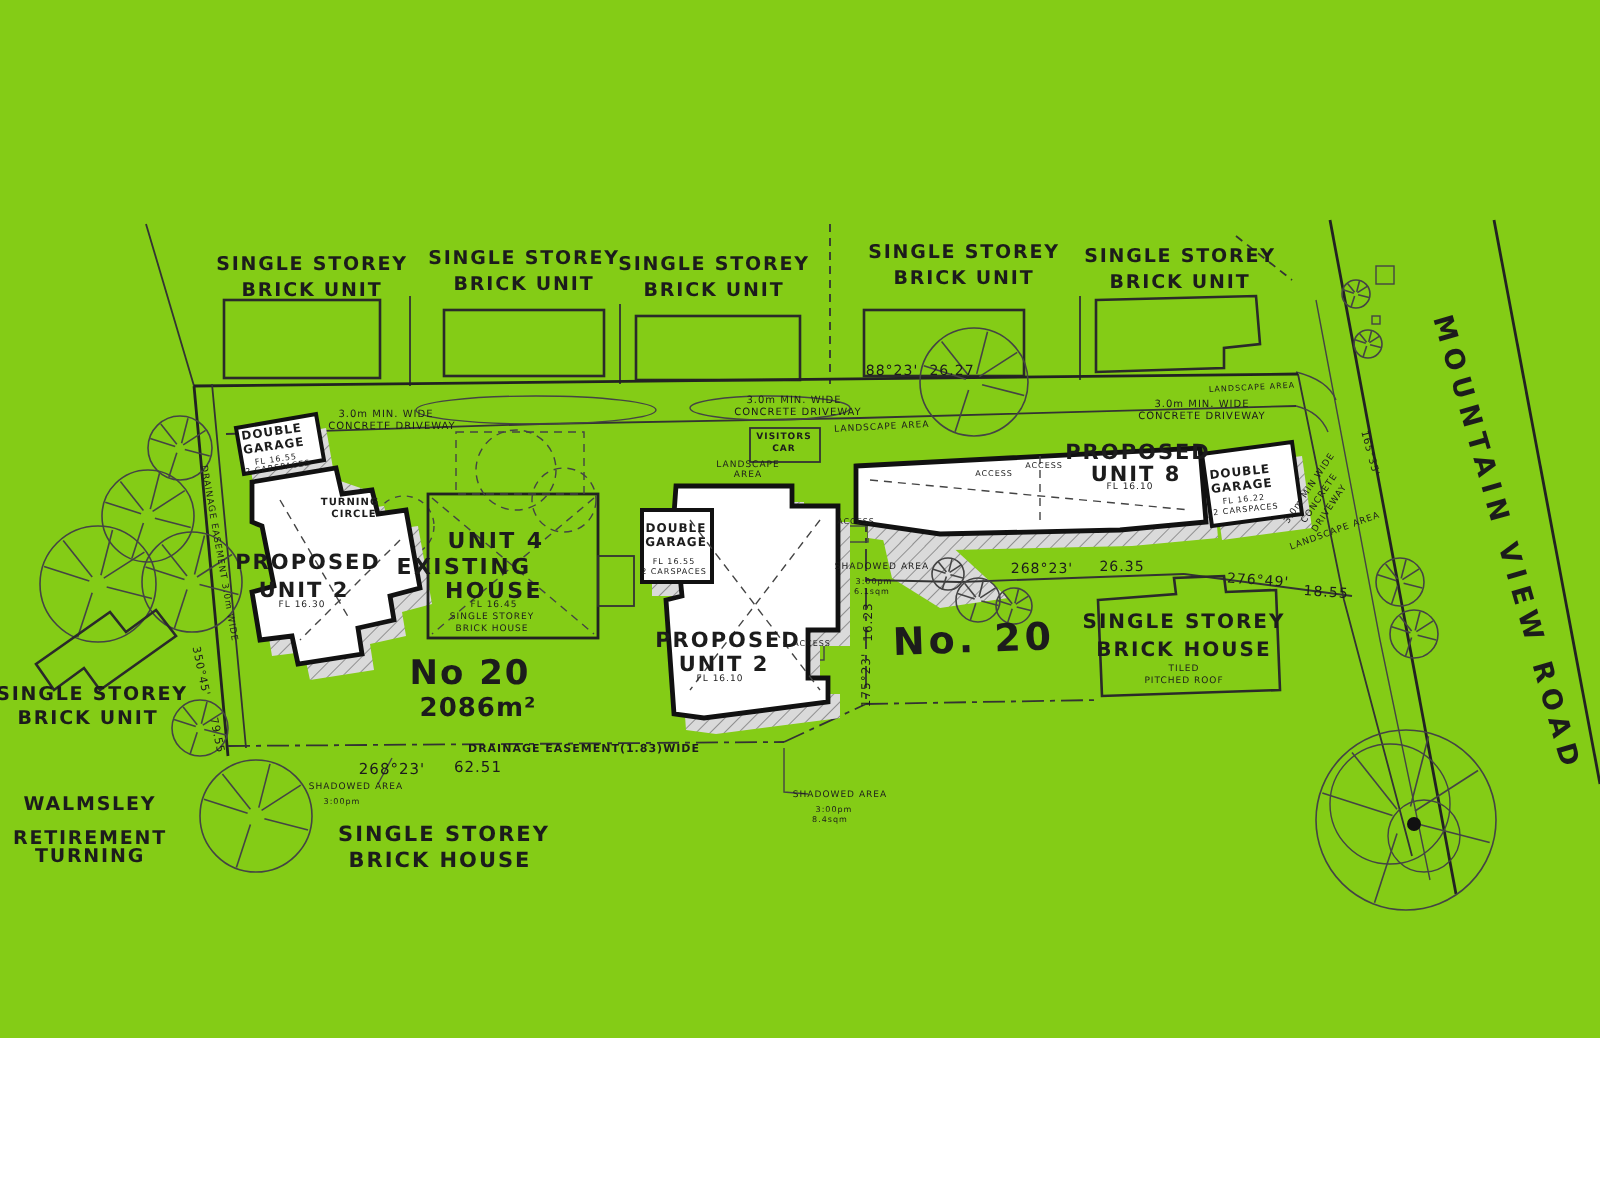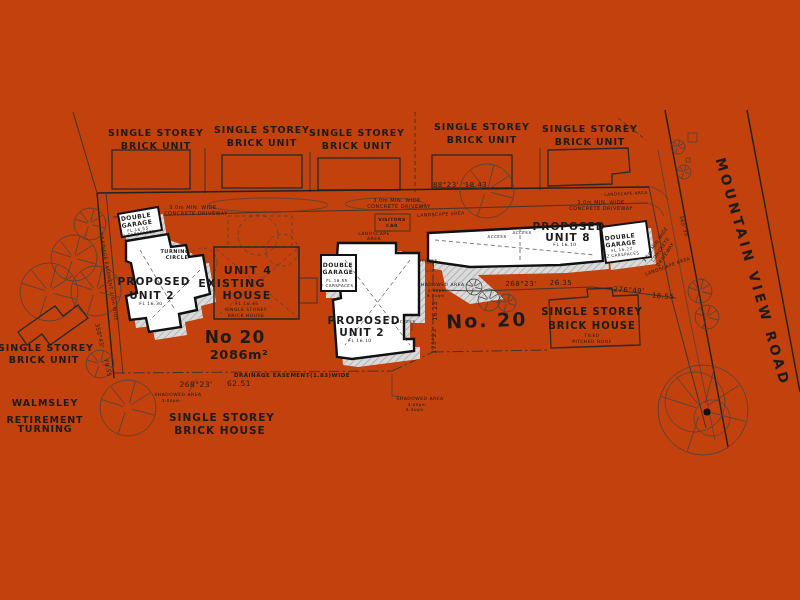--- a/index.html
+++ b/index.html
@@ -1,16 +1,16 @@
 <!DOCTYPE html>
 <html><head>
 <meta charset="utf-8">
 <style>
   html,body{margin:0;padding:0;background:#fff;}
-  .canvas{position:relative;width:800px;height:600px;background:#c2410c;overflow:hidden;
+  .canvas{position:relative;width:800px;height:519px;background:#84cc16;overflow:hidden;
           font-family:"DejaVu Sans",sans-serif;color:#1d1d1d;}
   svg{position:absolute;left:0;top:0;}
   .labels{position:absolute;left:0;top:0;width:800px;height:600px;}
   .lb{position:absolute;transform:translate(-50%,-50%);white-space:nowrap;text-align:center;
       color:#1c1c1c;letter-spacing:.5px;line-height:1.05;}
   .w6{font-weight:600}.w7{font-weight:700}
   .s4{font-size:4px}.s45{font-size:4.5px}.s5{font-size:5px}.s55{font-size:5.5px}
   .s6{font-size:6px}.s7{font-size:7px}.s75{font-size:7.5px}.s9{font-size:9.5px;letter-spacing:.9px}
   .s10{font-size:10px;letter-spacing:1px}.s105{font-size:10.5px;letter-spacing:1px}
   .s11{font-size:11px;letter-spacing:1.2px}.s13{font-size:13px}.s17{font-size:17px;letter-spacing:1px}
@@ -252,21 +252,21 @@
   <div class="lb s45 w6" style="left:392px;top:226px">CAR</div>
   <div class="lb s4" style="left:497px;top:237px">ACCESS</div>
   <div class="lb s4" style="left:522px;top:233px">ACCESS</div>
   <div class="lb s4" style="left:428px;top:261px">ACCESS</div>
   <div class="lb s4" style="left:406px;top:322px">ACCESS</div>
 
   <div class="lb s55 w6" style="left:292px;top:376px">DRAINAGE EASEMENT(1.83)WIDE</div>
   <div class="lb s45" style="left:108px;top:277px;transform:translate(-50%,-50%) rotate(80deg)">DRAINAGE EASEMENT 3.0m WIDE</div>
 
   <div class="lb s7" style="left:446px;top:186px">88°23'</div>
-  <div class="lb s7" style="left:476px;top:186px">18.43</div>
+  <div class="lb s7" style="left:476px;top:186px">26.27</div>
   <div class="lb s7" style="left:521px;top:285px">268°23'</div>
   <div class="lb s7" style="left:561px;top:284px">26.35</div>
   <div class="lb s7" style="left:629px;top:291px;transform:translate(-50%,-50%) rotate(4deg)">276°49'</div>
   <div class="lb s7" style="left:663px;top:297px;transform:translate(-50%,-50%) rotate(4deg)">18.55</div>
   <div class="lb s75" style="left:196px;top:385px">268°23'</div>
   <div class="lb s75" style="left:239px;top:384px">62.51</div>
   <div class="lb s6" style="left:435px;top:311px;transform:translate(-50%,-50%) rotate(-90deg)">16.23</div>
   <div class="lb s6" style="left:434px;top:340px;transform:translate(-50%,-50%) rotate(-90deg)">175°23'</div>
   <div class="lb s55" style="left:99px;top:336px;transform:translate(-50%,-50%) rotate(78deg)">350°45'</div>
   <div class="lb s55" style="left:107px;top:368px;transform:translate(-50%,-50%) rotate(78deg)">79.55</div>

